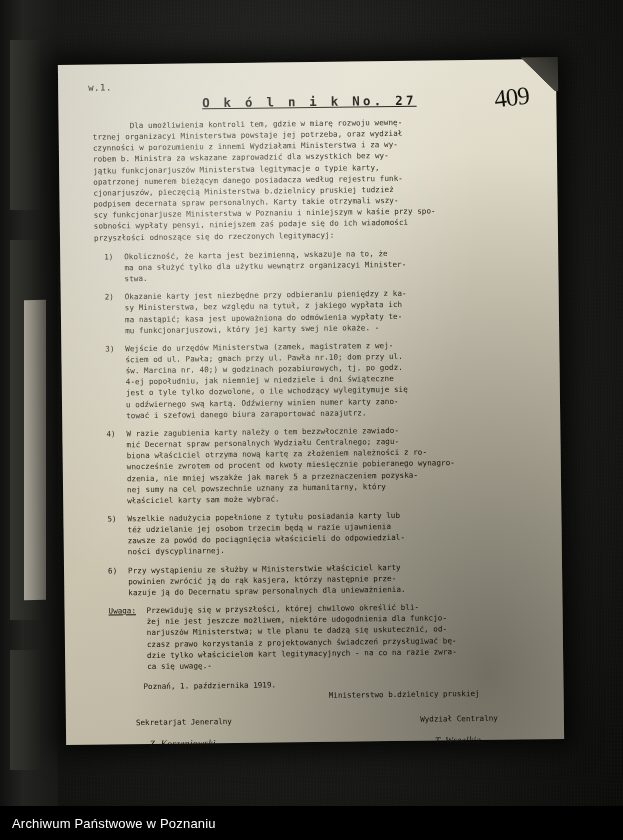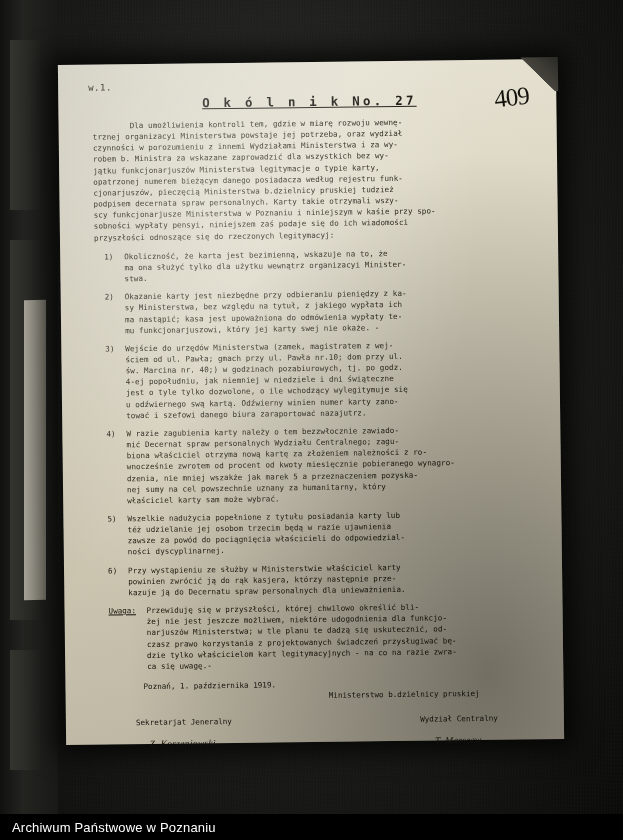--- a/index.html
+++ b/index.html
@@ -202,21 +202,21 @@
     font-family: "Liberation Serif", serif;
     font-size: 9.5px;
     font-style: italic;
     letter-spacing: .3px;
   }
 
   
   .caption-bar {
     position: absolute;
     left: 0; right: 0; bottom: 0;
-    height: 26px;
+    height: 34px;
     background: #000;
     display: flex;
     align-items: center;
     padding-left: 12px;
   }
   .caption-text {
     color: #ffffff;
     font-family: "Liberation Sans", sans-serif;
     font-size: 13px;
     letter-spacing: .2px;
@@ -330,21 +330,21 @@
       <div class="date-line">Poznań, 1. października 1919.</div>
       <div class="ministry-line">Ministerstwo b.dzielnicy pruskiej</div>
 
       <div class="signatures">
         <div class="sig-col">
           <div class="sig-role">Sekretarjat Jeneralny</div>
           <div class="sig-name">Z. Korzeniowski.</div>
         </div>
         <div class="sig-col">
           <div class="sig-role">Wydział Centralny</div>
-          <div class="sig-name">T. Marszew.</div>
+          <div class="sig-name">T. Wszelkie.</div>
         </div>
       </div>
 
     </div>
   </div>
 
   <div class="caption-bar">
     <span class="caption-text">Archiwum Państwowe w Poznaniu</span>
   </div>
 

